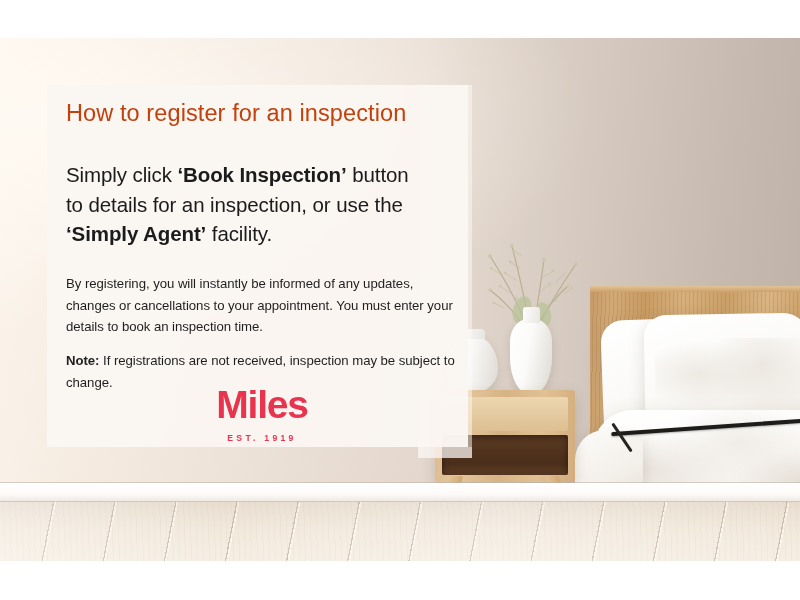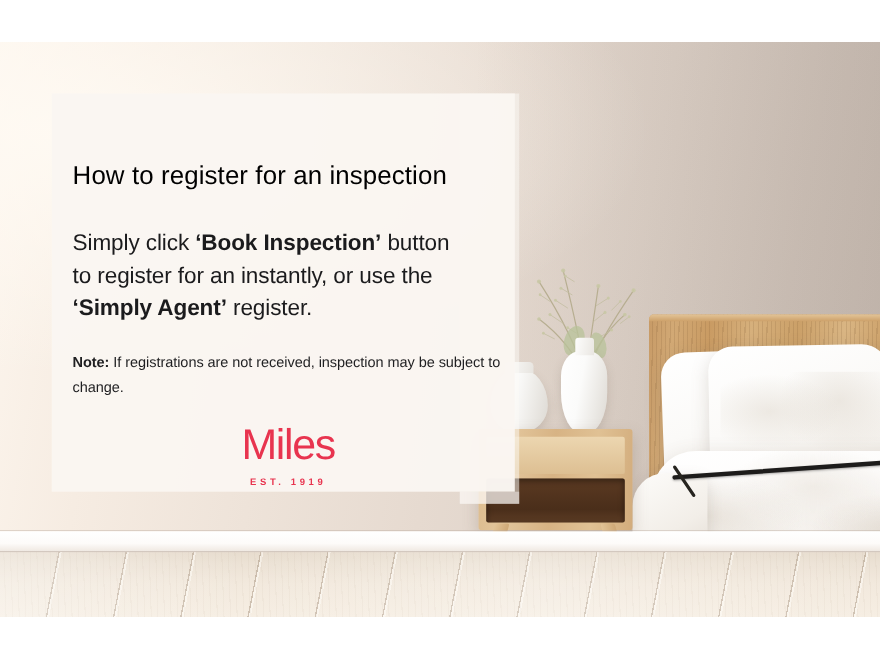--- a/index.html
+++ b/index.html
@@ -213,27 +213,26 @@
   }
   #card-ghost-low {
     position:absolute; left:418px; top:447px; width:54px; height:11px;
     background:rgba(252,249,246,.45);
     z-index:41;
   }
 
   .card-inner { position:absolute; left:19px; top:14px; width:392px; }
 
   .headline {
-    color:#000000;
+    color:#c2410c;
     font-size:23.5px;
     font-weight:400;
     letter-spacing:.1px;
     line-height:1.2;
     white-space:nowrap;
-    margin-top:46px;
   }
 
   .lede {
     margin-top:33px;
     color:#1b1b1d;
     font-size:20.5px;
     font-weight:400;
     line-height:1.43;
     letter-spacing:-.1px;
   }
@@ -248,21 +247,21 @@
     letter-spacing:-.05px;
   }
   .body p + p { margin-top:13px; }
   .body b { font-weight:700; }
 
   
   #logo { position:absolute; left:0; top:286px; width:392px; text-align:center; }
   .logo-word {
     color:#e8344f;
     font-size:39px;
-    font-weight:400;
+    font-weight:700;
     letter-spacing:-1.2px;
     line-height:1;
   }
   .logo-est {
     margin-top:10px;
     color:#e8344f;
     font-size:8.6px;
     font-weight:700;
     letter-spacing:3.3px;
     line-height:1;
@@ -378,25 +377,26 @@
   <div id="card-ghost"></div>
   <div id="card-ghost-low"></div>
 
   <div id="card">
     <div class="card-inner">
 
       <div class="headline">How to register for an inspection</div>
 
       <div class="lede">
         <span>Simply click </span><b>‘Book Inspection’</b><span> button</span><br>
-        <span>to register for an instantly, or use the</span><br>
-        <b>‘Simply Agent’</b><span> register.</span>
+        <span>to details for an inspection, or use the</span><br>
+        <b>‘Simply Agent’</b><span> facility.</span>
       </div>
 
       <div class="body">
+        <p>By registering, you will instantly be informed of any updates, changes or cancellations to your appointment. You must enter your details to book an inspection time.</p>
         <p><b>Note:</b><span> If registrations are not received, inspection may be subject to change.</span></p>
       </div>
 
       <div id="logo">
         <div class="logo-word">Miles</div>
         <div class="logo-est">EST. 1919</div>
       </div>
 
     </div>
   </div>

